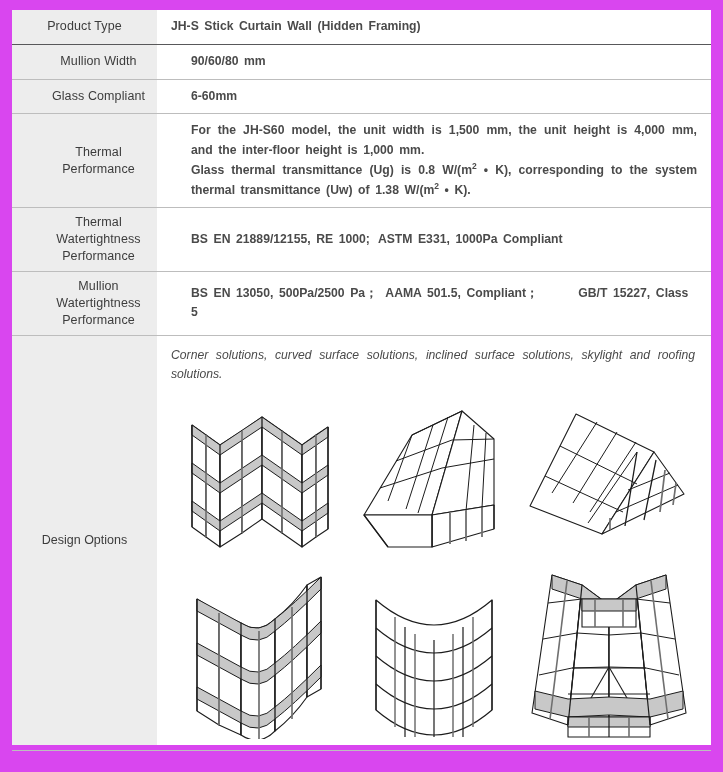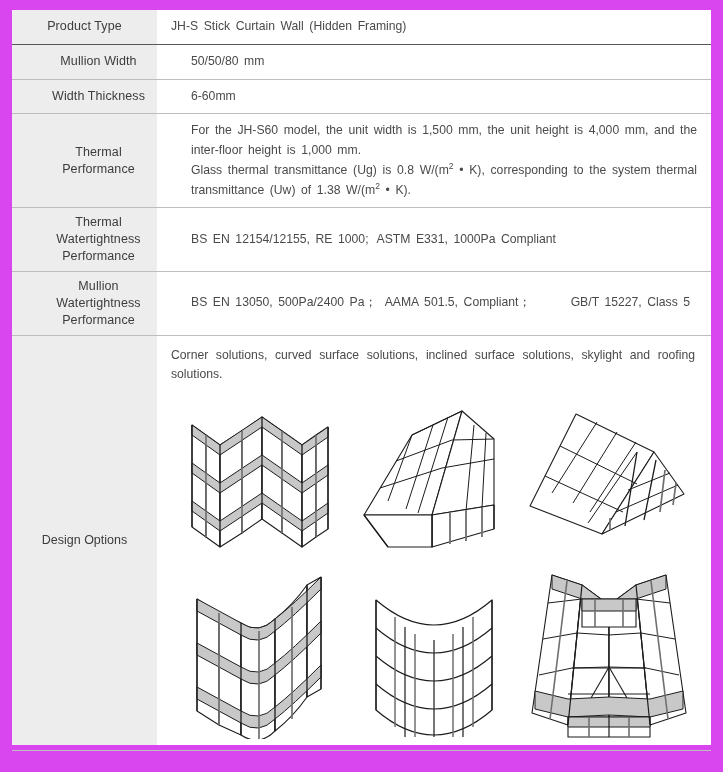--- a/index.html
+++ b/index.html
@@ -43,20 +43,21 @@
     border-bottom: 2px solid #ffffff;
   }
   td.value {
     background: #ffffff;
     vertical-align: middle;
     font-size: 12.2px;
     color: #4a4a4a;
     padding: 7px 14px 7px 14px;
     line-height: 1.62;
     word-spacing: 2.2px;
+    font-weight: bold;
   }
   tr.r-first td.label,
   tr.r-first td.value { border-bottom: 1.6px solid #58585a; }
   tr.r-rule td.label,
   tr.r-rule td.value { border-bottom: 1.6px solid #bdbdbd; padding-left: 34px; }
 
   td.value.justify {
     text-align: justify;
     text-justify: inter-word;
   }
@@ -79,20 +80,21 @@
   }
   .design-intro {
     font-size: 12.2px;
     color: #4a4a4a;
     line-height: 1.62;
     text-align: justify;
     text-justify: inter-word;
     word-spacing: 2.2px;
     margin: 0 0 6px 0;
     padding-right: 2px;
+    font-style: italic;
   }
   .fig-grid {
     display: grid;
     grid-template-columns: repeat(3, 1fr);
     grid-template-rows: 172px 182px;
     justify-items: center;
     align-items: center;
     margin-top: 4px;
   }
   .fig { display: block; }
@@ -117,52 +119,52 @@
       </colgroup>
     <tbody>
 
       <tr class="r-first">
         <td class="label">Product Type</td>
         <td class="value">JH-S Stick Curtain Wall (Hidden Framing)</td>
       </tr>
 
       <tr class="r-rule">
         <td class="label">Mullion Width</td>
-        <td class="value">50/50/80 mm</td>
+        <td class="value">90/60/80 mm</td>
       </tr>
 
       <tr class="r-rule">
-        <td class="label">Width Thickness</td>
+        <td class="label">Glass Compliant</td>
         <td class="value">6-60mm</td>
       </tr>
 
       <tr class="r-rule">
         <td class="label">Thermal Performance</td>
         <td class="value justify">
           <span>For the JH-S60 model, the unit width is 1,500 mm, the unit height is 4,000 mm, and the inter-floor height is 1,000 mm.</span><br>
           <span>Glass thermal transmittance (Ug) is 0.8 W/(m</span><span class="sup">2</span><span> • K), corresponding to the system thermal transmittance (Uw) of 1.38 W/(m</span><span class="sup">2</span><span> • K).</span>
         </td>
       </tr>
 
 
       <tr class="r-rule">
         <td class="label">
           <span>Thermal Watertightness</span><br>
           <span>Performance</span>
         </td>
-        <td class="value"><span>BS EN 12154/12155, RE 1000;</span><span class="gap-s"></span><span>ASTM E331, 1000Pa Compliant</span></td>
+        <td class="value"><span>BS EN 21889/12155, RE 1000;</span><span class="gap-s"></span><span>ASTM E331, 1000Pa Compliant</span></td>
       </tr>
 
       <tr class="r-rule">
         <td class="label">
           <span>Mullion</span><br>
           <span>Watertightness</span><br>
           <span>Performance</span>
         </td>
-        <td class="value"><span>BS EN 13050, 500Pa/2400 Pa；</span><span class="gap-s"></span><span>AAMA 501.5, Compliant；</span><span class="gap-b"></span><span>GB/T 15227, Class 5</span></td>
+        <td class="value"><span>BS EN 13050, 500Pa/2500 Pa；</span><span class="gap-s"></span><span>AAMA 501.5, Compliant；</span><span class="gap-b"></span><span>GB/T 15227, Class 5</span></td>
       </tr>
 
       <tr>
         <td class="design-label">Design Options</td>
         <td class="design-cell">
           <p class="design-intro">Corner solutions, curved surface solutions, inclined surface solutions, skylight and roofing solutions.</p>
 
           <div class="fig-grid">
 
             <svg class="fig" width="150" height="160" viewBox="0 0 150 160">

